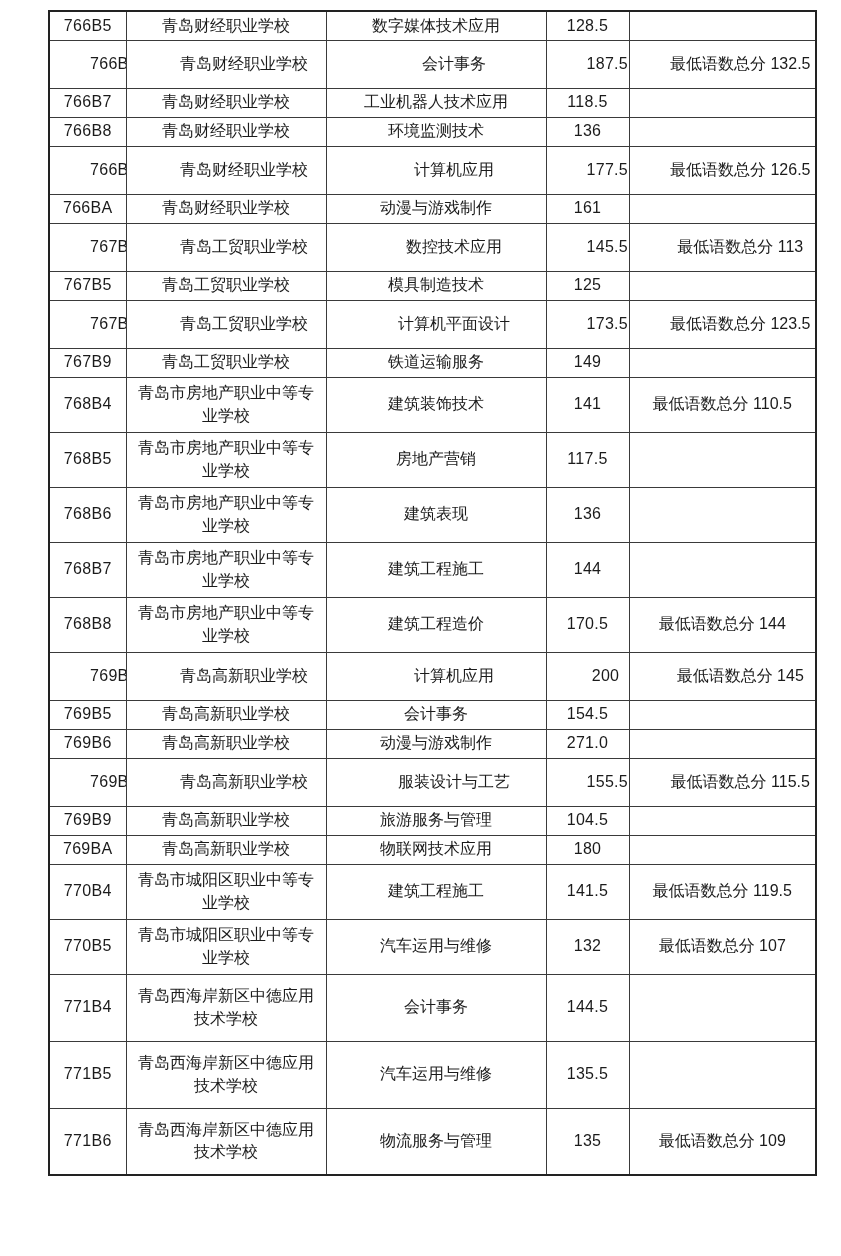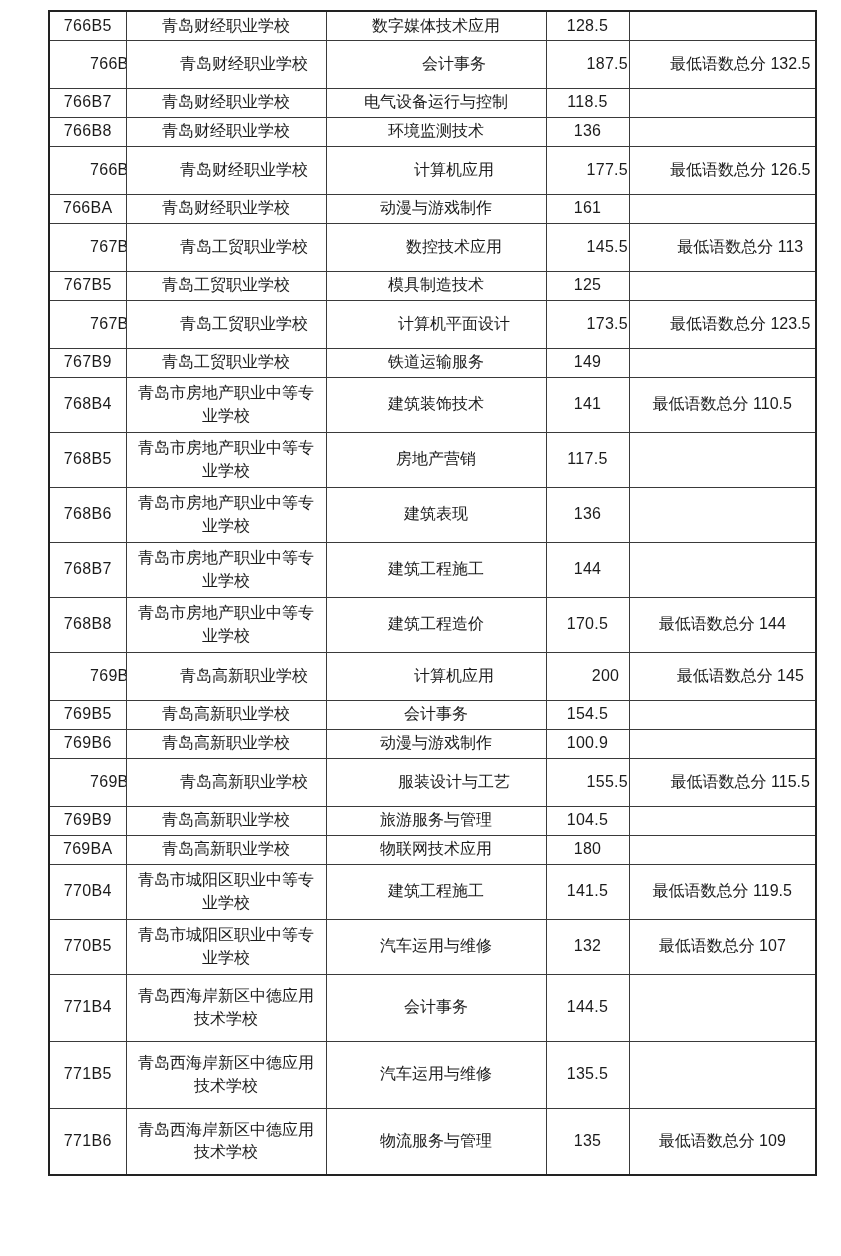--- a/index.html
+++ b/index.html
@@ -79,21 +79,21 @@
         <tr class="r-note">
           <td class="c-code">766B6</td>
           <td class="c-school">青岛财经职业学校</td>
           <td class="c-major">会计事务</td>
           <td class="c-score">187.5</td>
           <td class="c-note">最低语数总分 132.5</td>
         </tr>
         <tr class="r-single">
           <td class="c-code">766B7</td>
           <td class="c-school">青岛财经职业学校</td>
-          <td class="c-major">电气设备运行与控制</td>
+          <td class="c-major">工业机器人技术应用</td>
           <td class="c-score">118.5</td>
           <td class="c-note"></td>
         </tr>
         <tr class="r-single">
           <td class="c-code">766B8</td>
           <td class="c-school">青岛财经职业学校</td>
           <td class="c-major">环境监测技术</td>
           <td class="c-score">136</td>
           <td class="c-note"></td>
         </tr>
@@ -185,21 +185,21 @@
           <td class="c-code">769B5</td>
           <td class="c-school">青岛高新职业学校</td>
           <td class="c-major">会计事务</td>
           <td class="c-score">154.5</td>
           <td class="c-note"></td>
         </tr>
         <tr class="r-single">
           <td class="c-code">769B6</td>
           <td class="c-school">青岛高新职业学校</td>
           <td class="c-major">动漫与游戏制作</td>
-          <td class="c-score">100.9</td>
+          <td class="c-score">271.0</td>
           <td class="c-note"></td>
         </tr>
         <tr class="r-note">
           <td class="c-code">769B8</td>
           <td class="c-school">青岛高新职业学校</td>
           <td class="c-major">服装设计与工艺</td>
           <td class="c-score">155.5</td>
           <td class="c-note">最低语数总分 115.5</td>
         </tr>
         <tr class="r-single">

